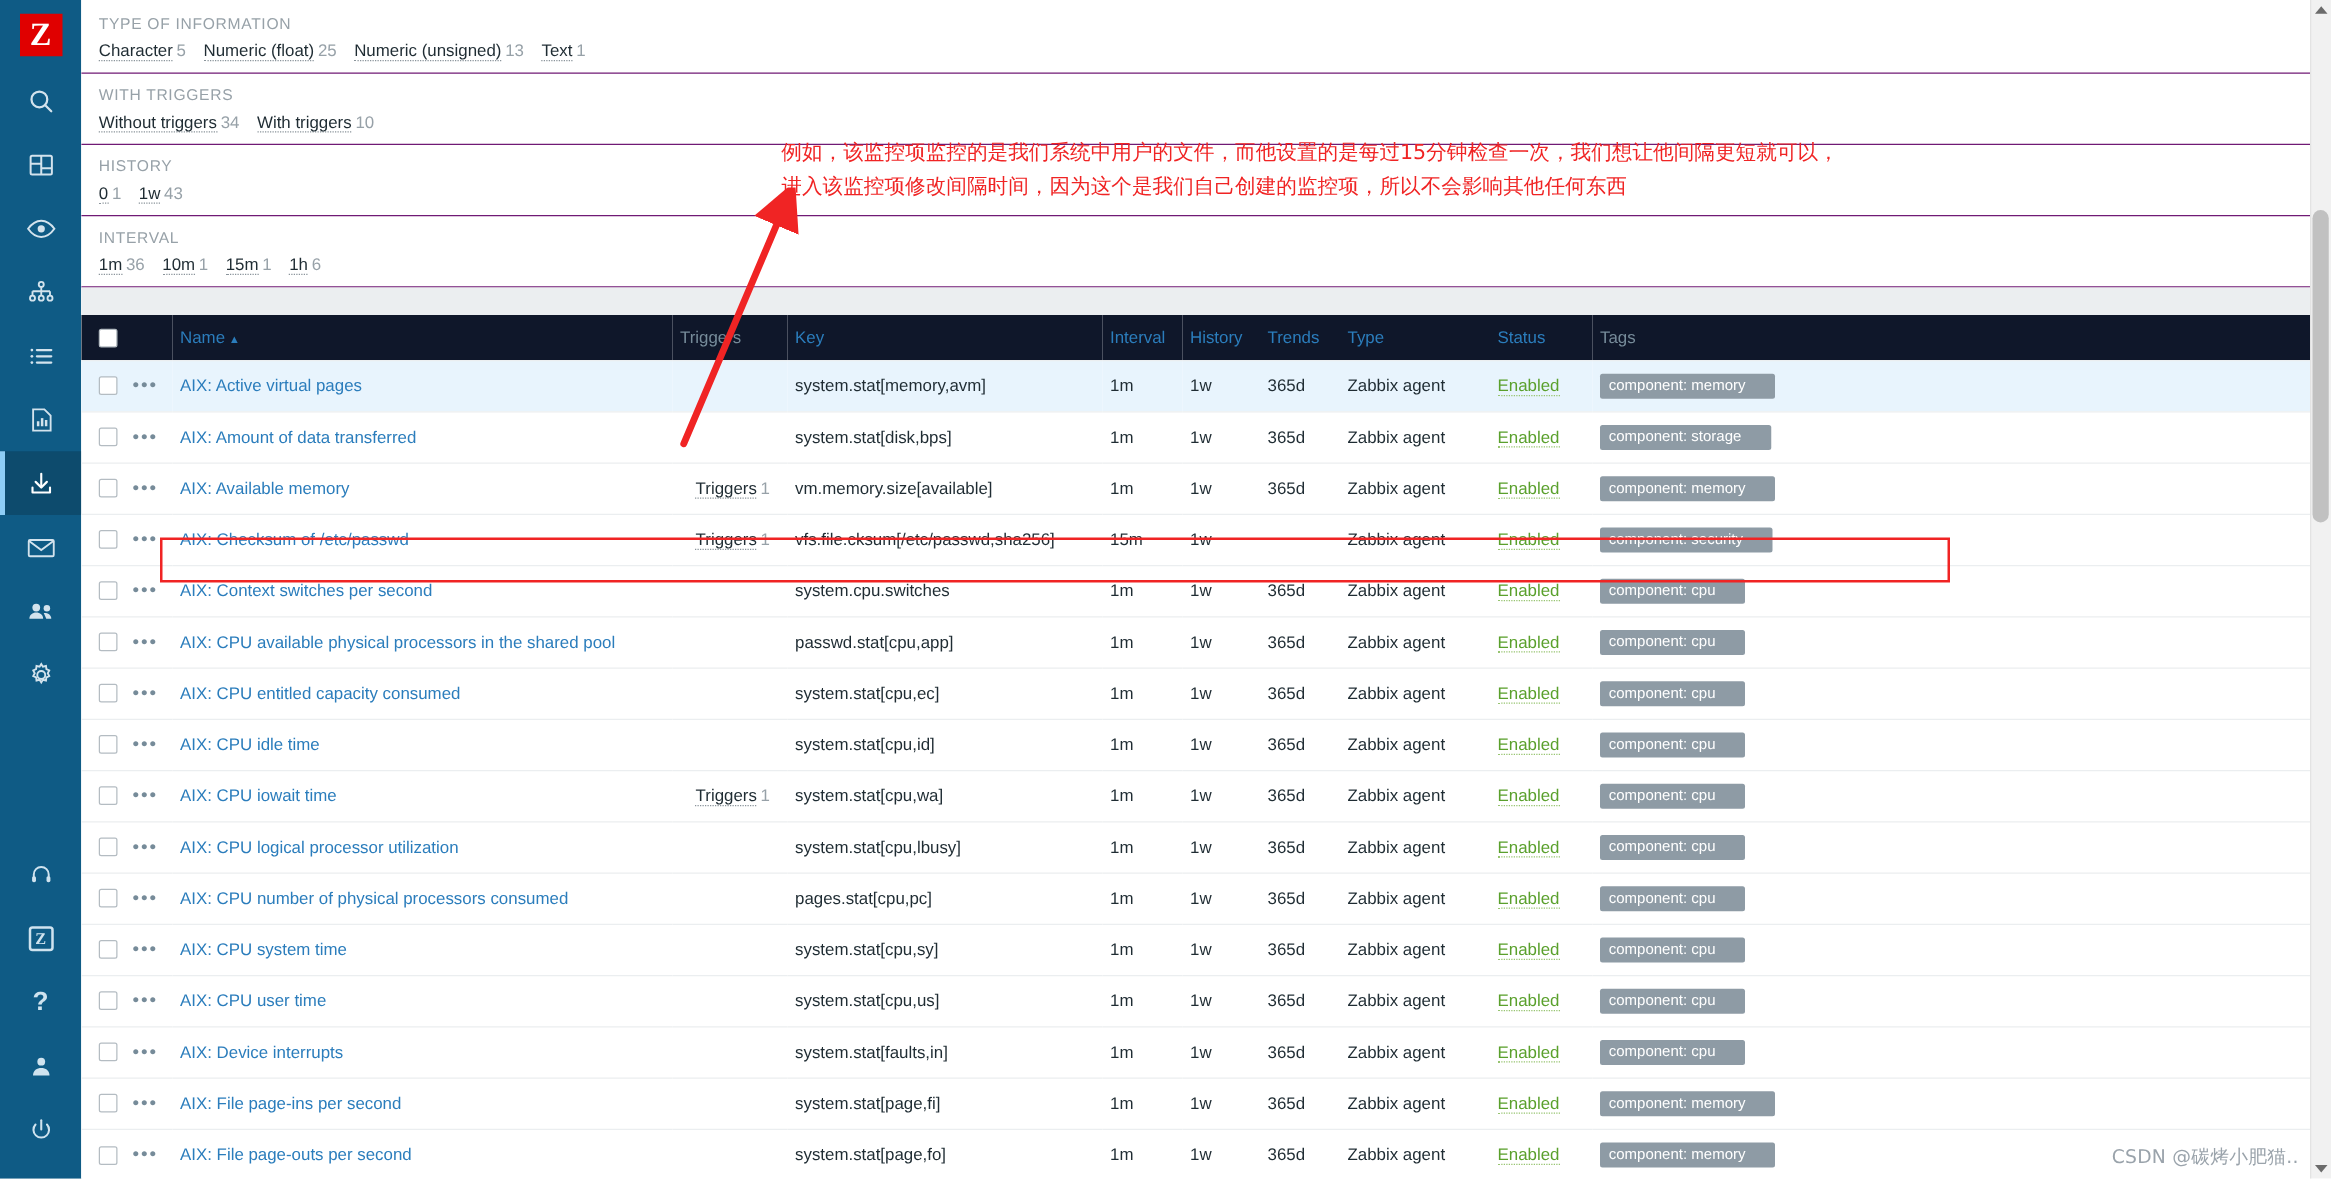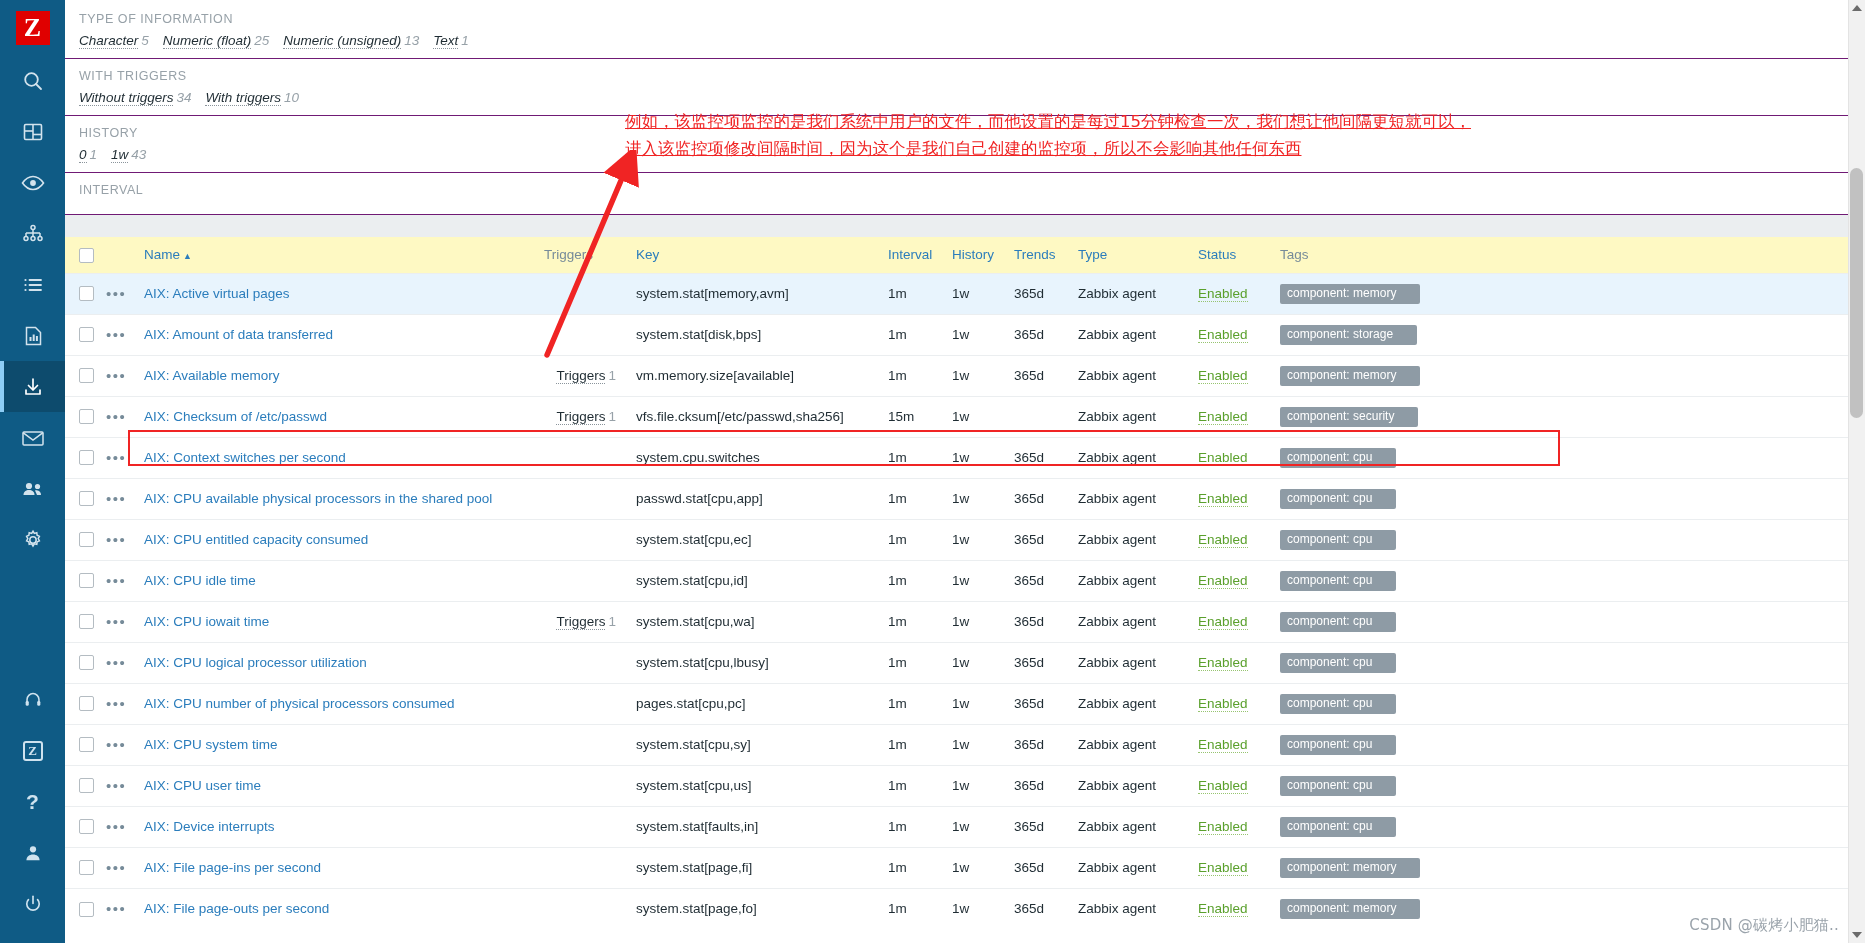--- a/index.html
+++ b/index.html
@@ -52,34 +52,34 @@
     background: #fff; overflow: hidden;
   }
 
   
   .filter-block { border-bottom: 1px solid #701a75; padding: 10px 0 10px 14px; }
   .filter-block:first-child { padding-top: 12px; }
   .filter-title {
     color: #97a1a8; font-size: 12.5px; letter-spacing: .55px;
     text-transform: uppercase; margin-bottom: 7px;
   }
-  .filter-row { font-size: 13.5px; color: #1f2c33; white-space: nowrap; font-style: italic; }
+  .filter-row { font-size: 13.5px; color: #1f2c33; white-space: nowrap; }
   .fitem { margin-right: 14px; display: inline-block; }
   .flink {
     color: #1f2c33; border-bottom: 1px dotted #8a949b;
     text-decoration: none; cursor: pointer;
   }
   .fcount { color: #97a1a8; margin-left: 3px; }
 
   .gap-band { height: 22px; background: #ebeef0; }
 
   
   table.items { width: 100%; border-collapse: collapse; font-size: 13.5px; }
   table.items thead th {
-    background: #fef9c3; color: #768b99; font-weight: normal;
+    background: #0f172a; color: #768b99; font-weight: normal;
     text-align: left; padding: 9px 6px 9px 6px; height: 36px;
     white-space: nowrap; font-size: 13.5px;
   }
   table.items thead th.sortable { color: #2b7dbc; cursor: pointer; }
   table.items tbody td {
     border-top: 1px solid #ebeef0; padding: 9px 6px; height: 41px;
     vertical-align: middle; color: #1f2c33; white-space: nowrap;
   }
   tr.row-hover td { background: #e8f4fd; }
   .col-chk { width: 34px; padding-left: 14px !important; }
@@ -113,21 +113,21 @@
     font-size: 12px; padding: 2px 24px 3px 7px; border-radius: 2px;
     line-height: 1.25; cursor: pointer;
   }
   .sort-arrow { font-size: 9px; margin-left: 3px; vertical-align: middle; color: #2b7dbc; }
 
   
   #annot-text {
     position: absolute; left: 560px; top: 108px;
     color: #f02424; font-size: 16.5px; line-height: 27px;
     font-family: "DejaVu Sans", "Liberation Sans", sans-serif;
-    white-space: nowrap; pointer-events: none; text-decoration: underline;
+    white-space: nowrap; pointer-events: none;
   }
   #annot-arrow { position: absolute; left: 455px; top: 150px; pointer-events: none; }
   #annot-box {
     position: absolute; left: 63px; top: 430px;
     width: 1432px; height: 36px;
     border: 2px solid #f02424; pointer-events: none;
   }
 
   
   #vscroll-track {
@@ -317,20 +317,21 @@
         <div class="filter-block">
           <div class="filter-title">WITH TRIGGERS</div>
           <div class="filter-row"><span class="fitem"><span class="flink">Without triggers</span><span class="fcount">34</span></span><span class="fitem"><span class="flink">With triggers</span><span class="fcount">10</span></span></div>
         </div>
         <div class="filter-block">
           <div class="filter-title">HISTORY</div>
           <div class="filter-row"><span class="fitem"><span class="flink">0</span><span class="fcount">1</span></span><span class="fitem"><span class="flink">1w</span><span class="fcount">43</span></span></div>
         </div>
         <div class="filter-block">
           <div class="filter-title">INTERVAL</div>
+          <div class="filter-row"><span class="fitem"><span class="flink">1m</span><span class="fcount">36</span></span><span class="fitem"><span class="flink">10m</span><span class="fcount">1</span></span><span class="fitem"><span class="flink">15m</span><span class="fcount">1</span></span><span class="fitem"><span class="flink">1h</span><span class="fcount">6</span></span></div>
         </div>
       </div>
 
     <div class="gap-band"></div>
 
     <table class="items">
       <thead>
         <tr>
           <th class="col-chk">
             <span class="chk"></span>

